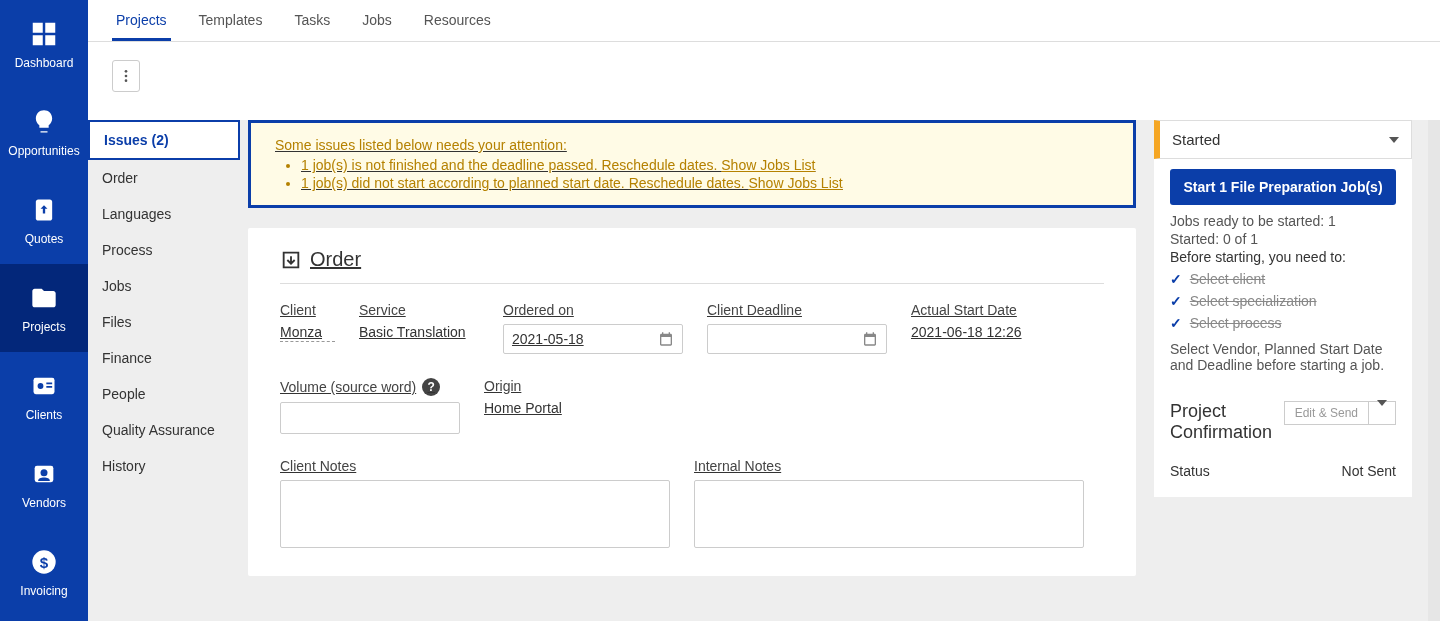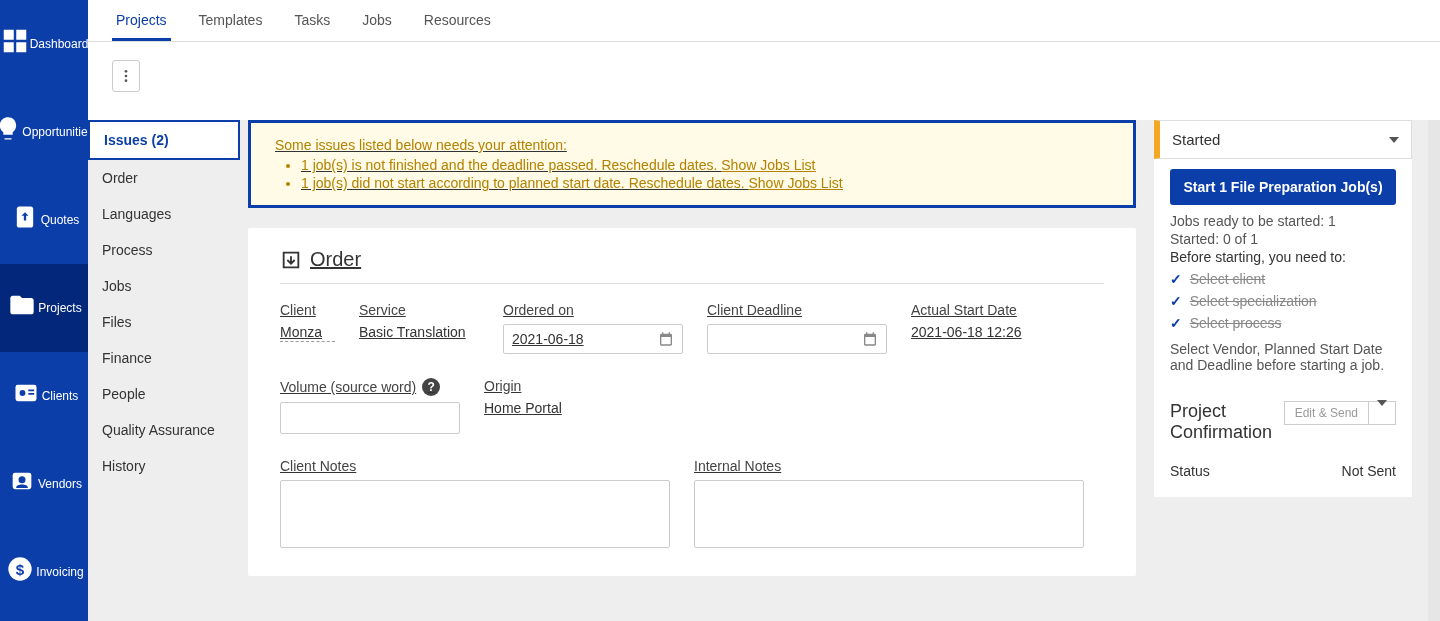--- a/index.html
+++ b/index.html
@@ -6,21 +6,21 @@
 body { background: #fff; font-size: 14px; color: #333; }
 
 .app { display: flex; height: 621px; }
 
 
 .sidebar {
   width: 88px; background: #0B3EA9; color: #fff;
   display: flex; flex-direction: column; align-items: stretch;
 }
 .sidebar-item {
-  display: flex; flex-direction: row; align-items: center; justify-content: center;
+  display: flex; flex-direction: column; align-items: center; justify-content: center;
   height: 88px; cursor: pointer; font-size: 12px;
 }
 .sidebar-item.active { background: #03277A; }
 .sidebar-item .icon { width: 32px; height: 32px; display:flex; align-items:center; justify-content:center; margin-bottom:6px; }
 .sidebar-item .icon svg { fill: #fff; }
 
 
 .main { flex: 1; display: flex; flex-direction: column; overflow: hidden; }
 
 .topbar { padding: 0 24px; border-bottom: 1px solid #ddd; }
@@ -279,21 +279,21 @@
               <span class="field-label">Client</span>
               <span class="field-value underline">Monza</span>
             </div>
             <div class="field" style="width:120px">
               <span class="field-label">Service</span>
               <span class="field-value">Basic Translation</span>
             </div>
             <div class="field">
               <span class="field-label">Ordered on</span>
               <div class="input-date">
-                <span>2021-06-18</span>
+                <span>2021-05-18</span>
                 <svg viewBox="0 0 24 24" width="16" height="16">
                     <path d="M19 4h-1V2h-2v2H8V2H6v2H5c-1.1 0-2 .9-2 2v14c0 1.1.9 2 2 2h14c1.1 0 2-.9 2-2V6c0-1.1-.9-2-2-2zm0 16H5V9h14v11z"></path>
                   </svg>
               </div>
             </div>
             <div class="field">
               <span class="field-label">Client Deadline</span>
               <div class="input-date">
                 <span></span>
                 <svg viewBox="0 0 24 24" width="16" height="16">

